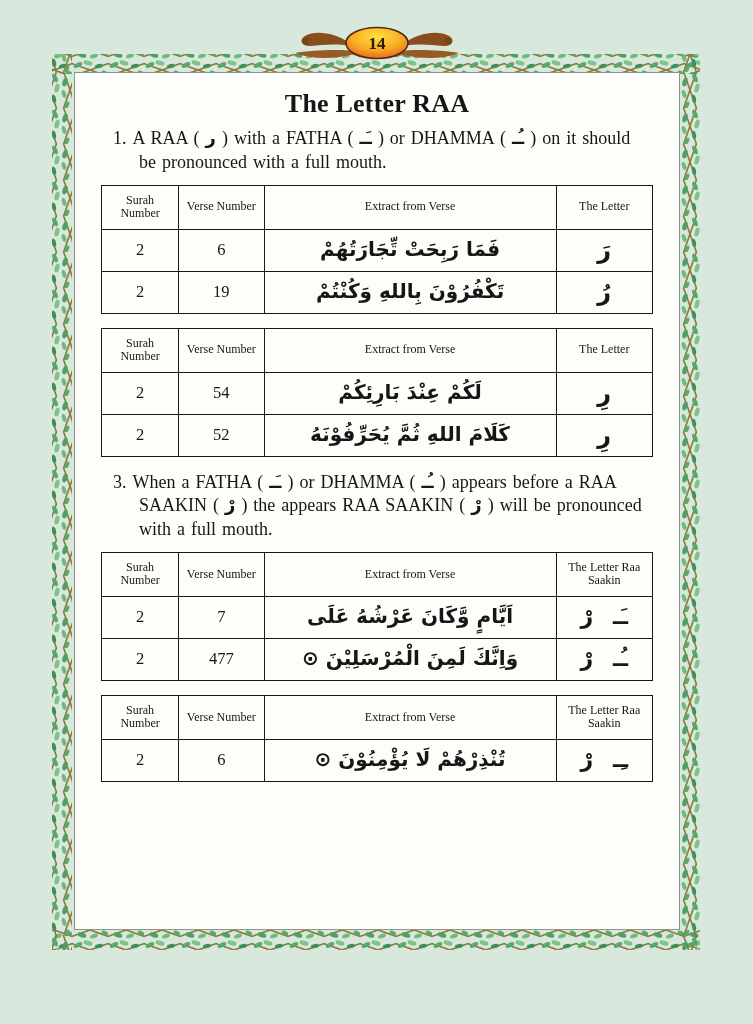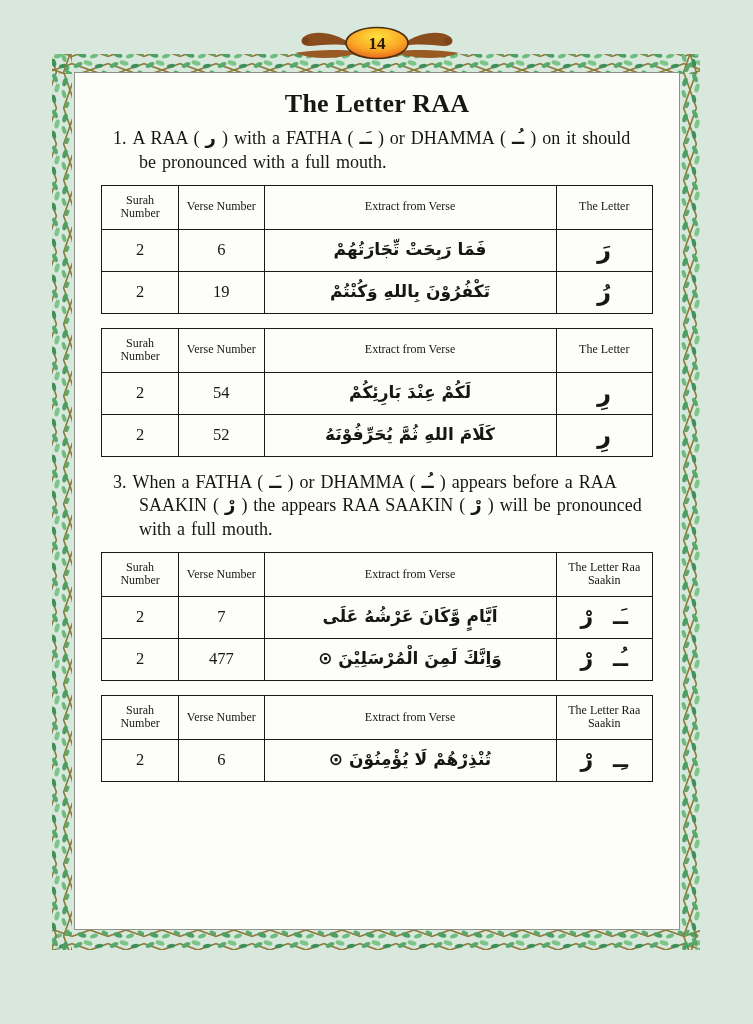--- a/index.html
+++ b/index.html
@@ -39,21 +39,21 @@
     border:1.6px solid #181818;
     font-weight:normal;
     text-align:center;vertical-align:middle;
     padding:2px 4px;box-sizing:border-box;
   }
   table.qtable th{font-size:12px;line-height:1.12;height:44px;}
   table.qtable td{font-size:16.5px;height:42px;}
   td.extract{
     direction:rtl;text-align:right;padding-right:16px;
   }
-  td.extract .ar{font-size:17px;}
+  td.extract .ar{font-size:20px;}
   td.letter .ar{font-size:24px;}
   .letter-pair{
     display:flex;justify-content:space-evenly;align-items:center;
   }
   .letter-pair .ar{font-size:22px;}
   col.c1{width:14%;} col.c2{width:15.5%;} col.c3{width:53%;} col.c4{width:17.5%;}
 </style>
 </head>
 <body>
 

